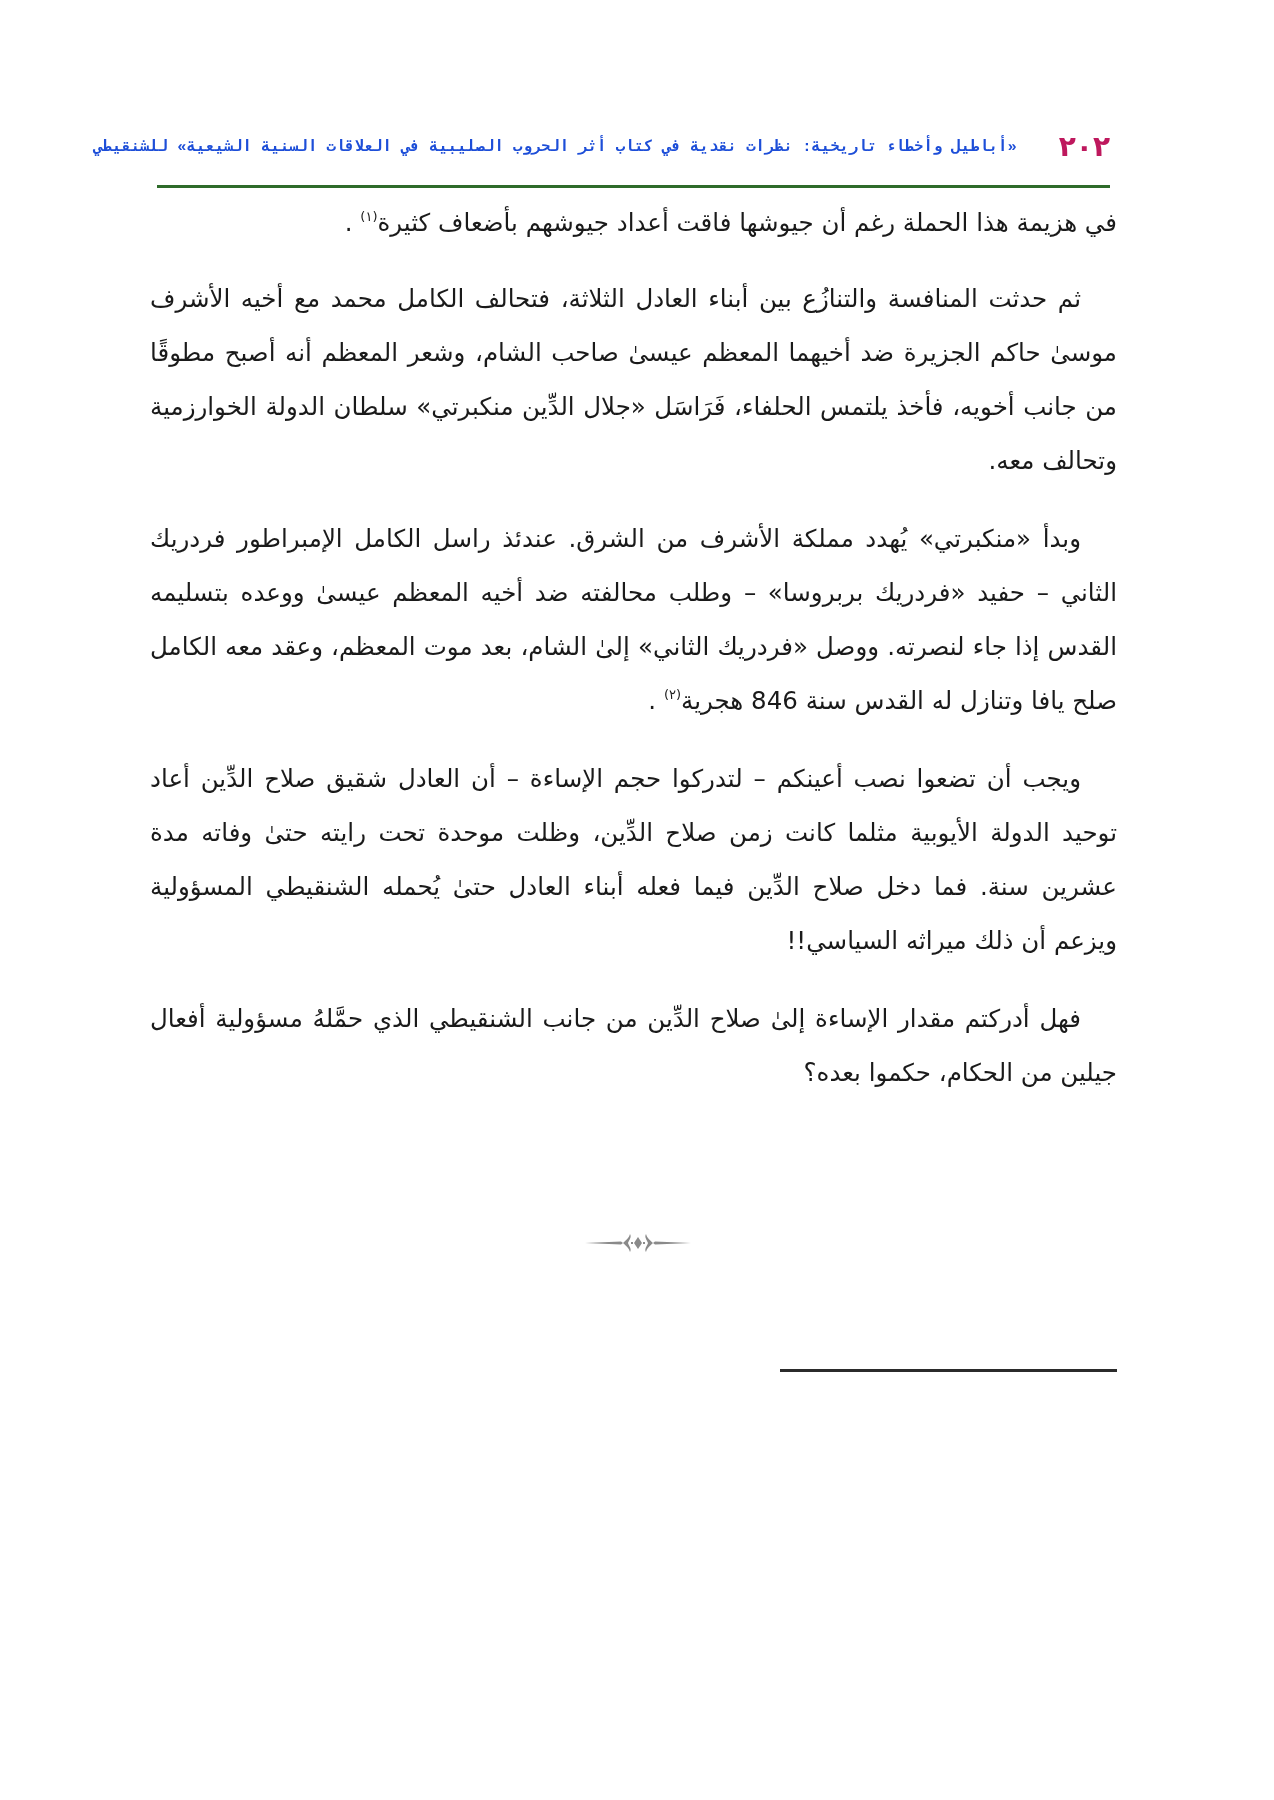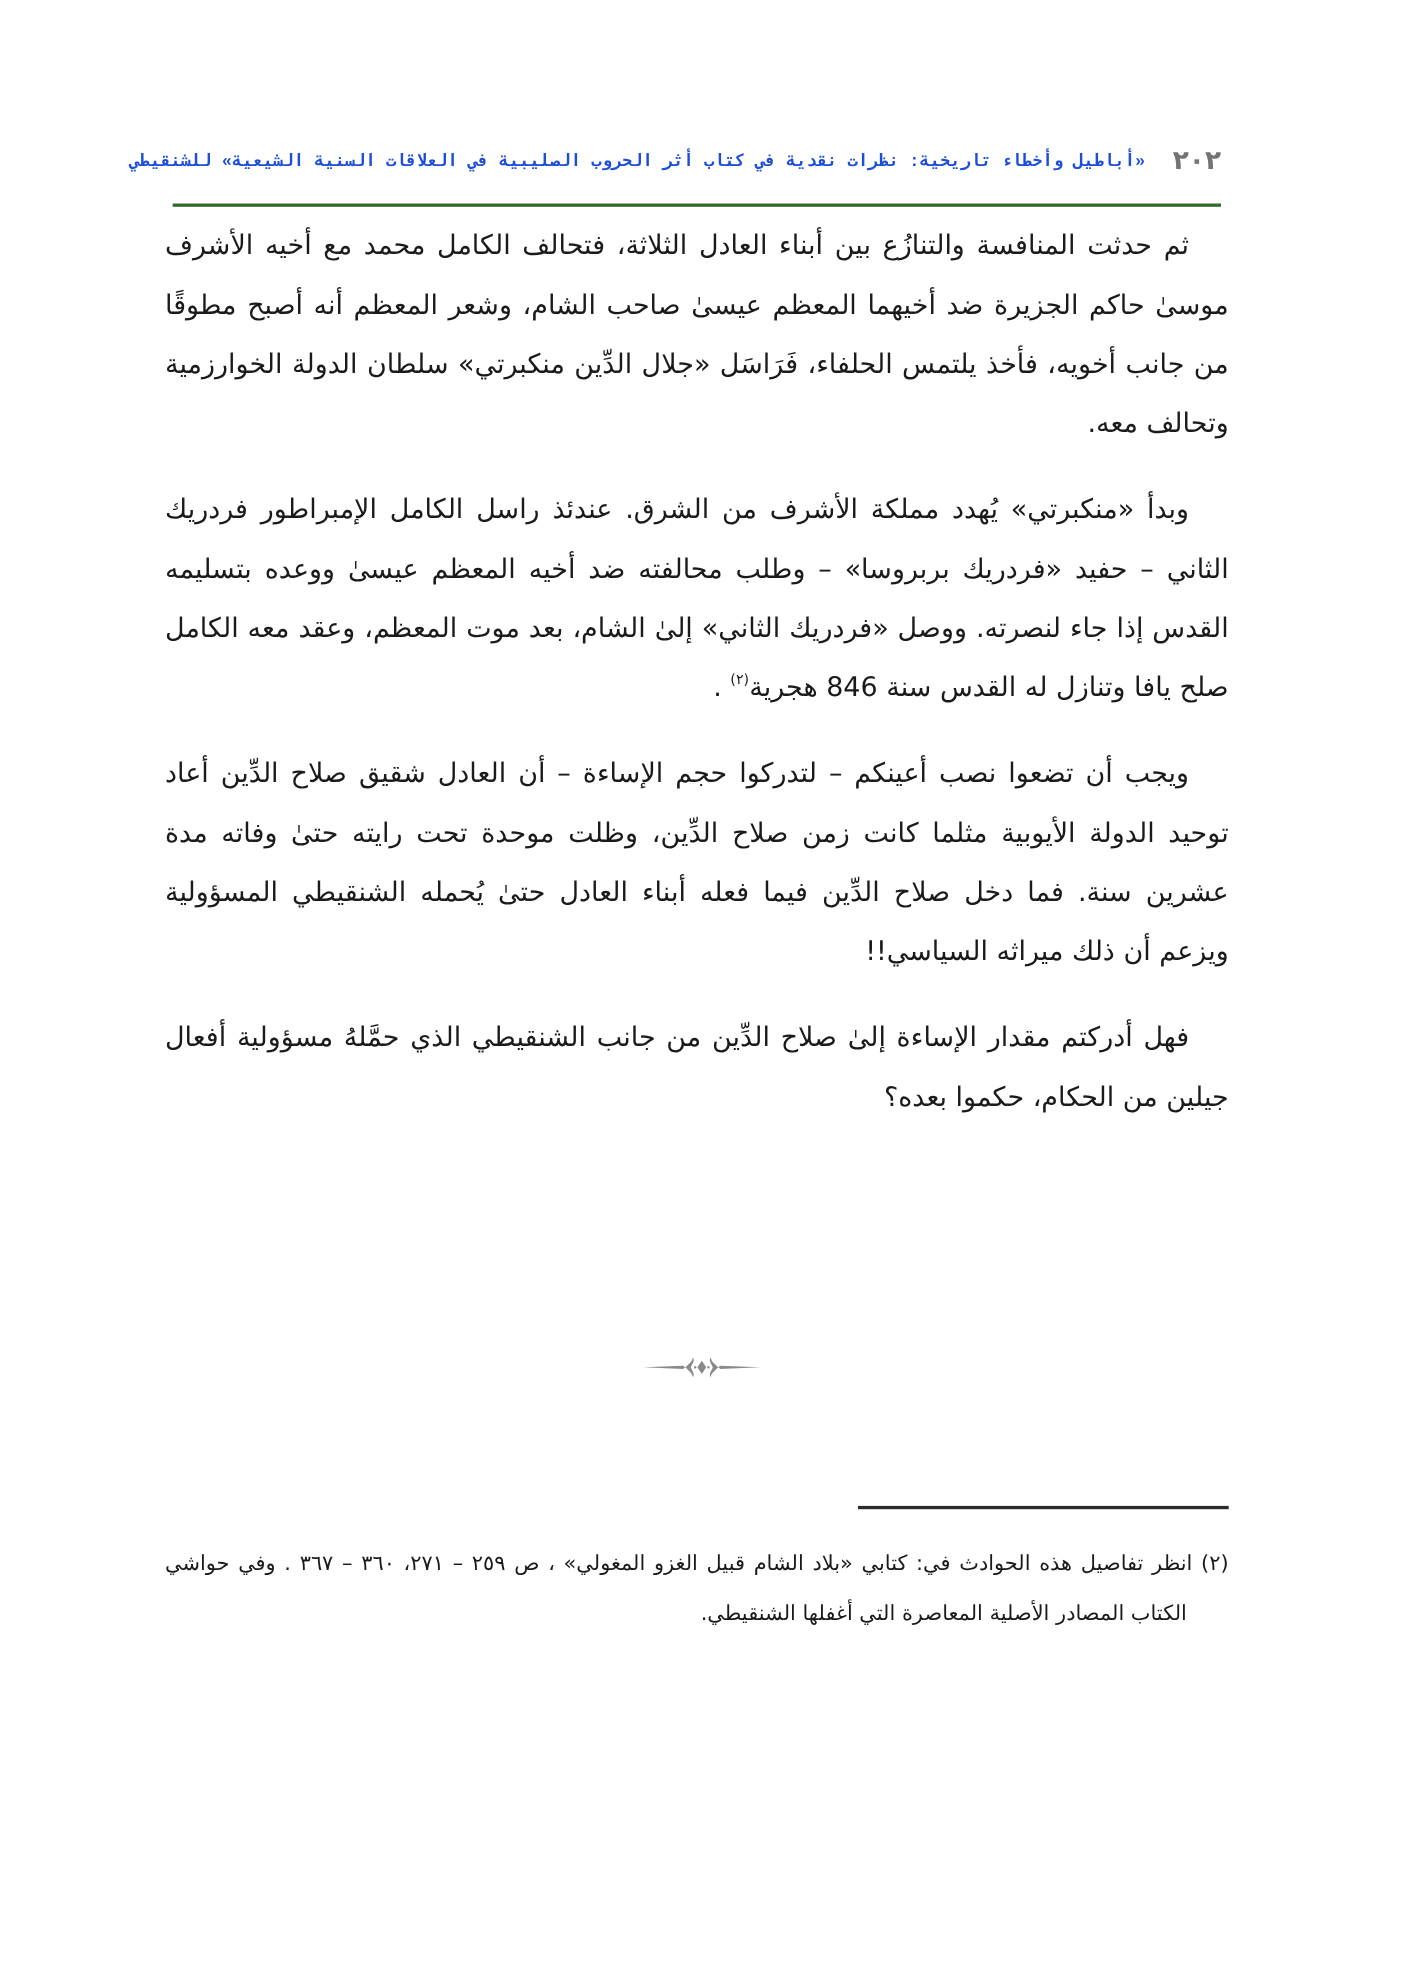--- a/index.html
+++ b/index.html
@@ -29,24 +29,24 @@
       width: 953px;
       height: 52px;
       direction: rtl;
       display: flex;
       align-items: center;
       justify-content: flex-start;
     }
     .page-number {
       font-family: "DejaVu Sans", sans-serif;
       font-weight: bold;
-      font-size: 24px;
+      font-size: 28px;
       letter-spacing: 2px;
-      margin-left: 25px;
-      color: #737373;
+      margin-left: 42px;
+      color: #be185d;
     }
     .header-title {
       font-family: Liberation Mono, monospace;
       font-weight: bold;
       font-size: 15.5px;
       color: #1d4ed8;
       white-space: nowrap;
     }
     .header-rule {
       position: absolute;
@@ -126,20 +126,21 @@
 
 <div class="page">
 
   <div class="running-header">
     <span class="page-number">٢٠٢</span>
     <span class="header-title">«أباطيل وأخطاء تاريخية: نظرات نقدية في كتاب أثر الحروب الصليبية في العلاقات السنية الشيعية» للشنقيطي</span>
   </div>
   <div class="header-rule"></div>
 
   <div class="body-text">
+    <p class="para first"><span>في هزيمة هذا الحملة رغم أن جيوشها فاقت أعداد جيوشهم بأضعاف كثيرة</span><sup class="fn-ref">(١)</sup><span> .</span></p>
 
     <p class="para indent">ثم حدثت المنافسة والتنازُع بين أبناء العادل الثلاثة، فتحالف الكامل محمد مع أخيه الأشرف موسىٰ حاكم الجزيرة ضد أخيهما المعظم عيسىٰ صاحب الشام، وشعر المعظم أنه أصبح مطوقًا من جانب أخويه، فأخذ يلتمس الحلفاء، فَرَاسَل «جلال الدِّين منكبرتي» سلطان الدولة الخوارزمية وتحالف معه.</p>
 
     <p class="para indent"><span>وبدأ «منكبرتي» يُهدد مملكة الأشرف من الشرق. عندئذ راسل الكامل الإمبراطور فردريك الثاني – حفيد «فردريك بربروسا» – وطلب محالفته ضد أخيه المعظم عيسىٰ ووعده بتسليمه القدس إذا جاء لنصرته. ووصل «فردريك الثاني» إلىٰ الشام، بعد موت المعظم، وعقد معه الكامل صلح يافا وتنازل له القدس سنة 846 هجرية</span><sup class="fn-ref">(٢)</sup><span> .</span></p>
 
     <p class="para indent">ويجب أن تضعوا نصب أعينكم – لتدركوا حجم الإساءة – أن العادل شقيق صلاح الدِّين أعاد توحيد الدولة الأيوبية مثلما كانت زمن صلاح الدِّين، وظلت موحدة تحت رايته حتىٰ وفاته مدة عشرين سنة. فما دخل صلاح الدِّين فيما فعله أبناء العادل حتىٰ يُحمله الشنقيطي المسؤولية ويزعم أن ذلك ميراثه السياسي!!</p>
 
     <p class="para indent">فهل أدركتم مقدار الإساءة إلىٰ صلاح الدِّين من جانب الشنقيطي الذي حمَّلهُ مسؤولية أفعال جيلين من الحكام، حكموا بعده؟</p>
   </div>
 
@@ -151,16 +152,15 @@
       <path d="M70 13 C66 9 64 8 63 4 C61 7 64 10 65 13 C64 16 61 19 63 22 C64 18 66 17 70 13 Z"></path>
       <path d="M55 7 L59 13 L55 19 L51 13 Z"></path>
       <rect x="48" y="12" width="2" height="2"></rect>
       <rect x="60" y="12" width="2" height="2"></rect>
     </g>
   </svg>
 
   <div class="footnote-rule"></div>
 
   <div class="footnotes">
-    <p class="footnote"><span>(٢)</span> <span>انظر تفاصيل هذه الحوادث في: كتابي «بلاد الشام قبيل الغزو المغولي» ، ص ٢٥٩ – ٢٧١، ٣٦٠ – ٣٦٧ . وفي حواشي الكتاب المصادر الأصلية المعاصرة التي أغفلها الشنقيطي.</span></p>
   </div>
 
 </div>
 
 </body></html>

